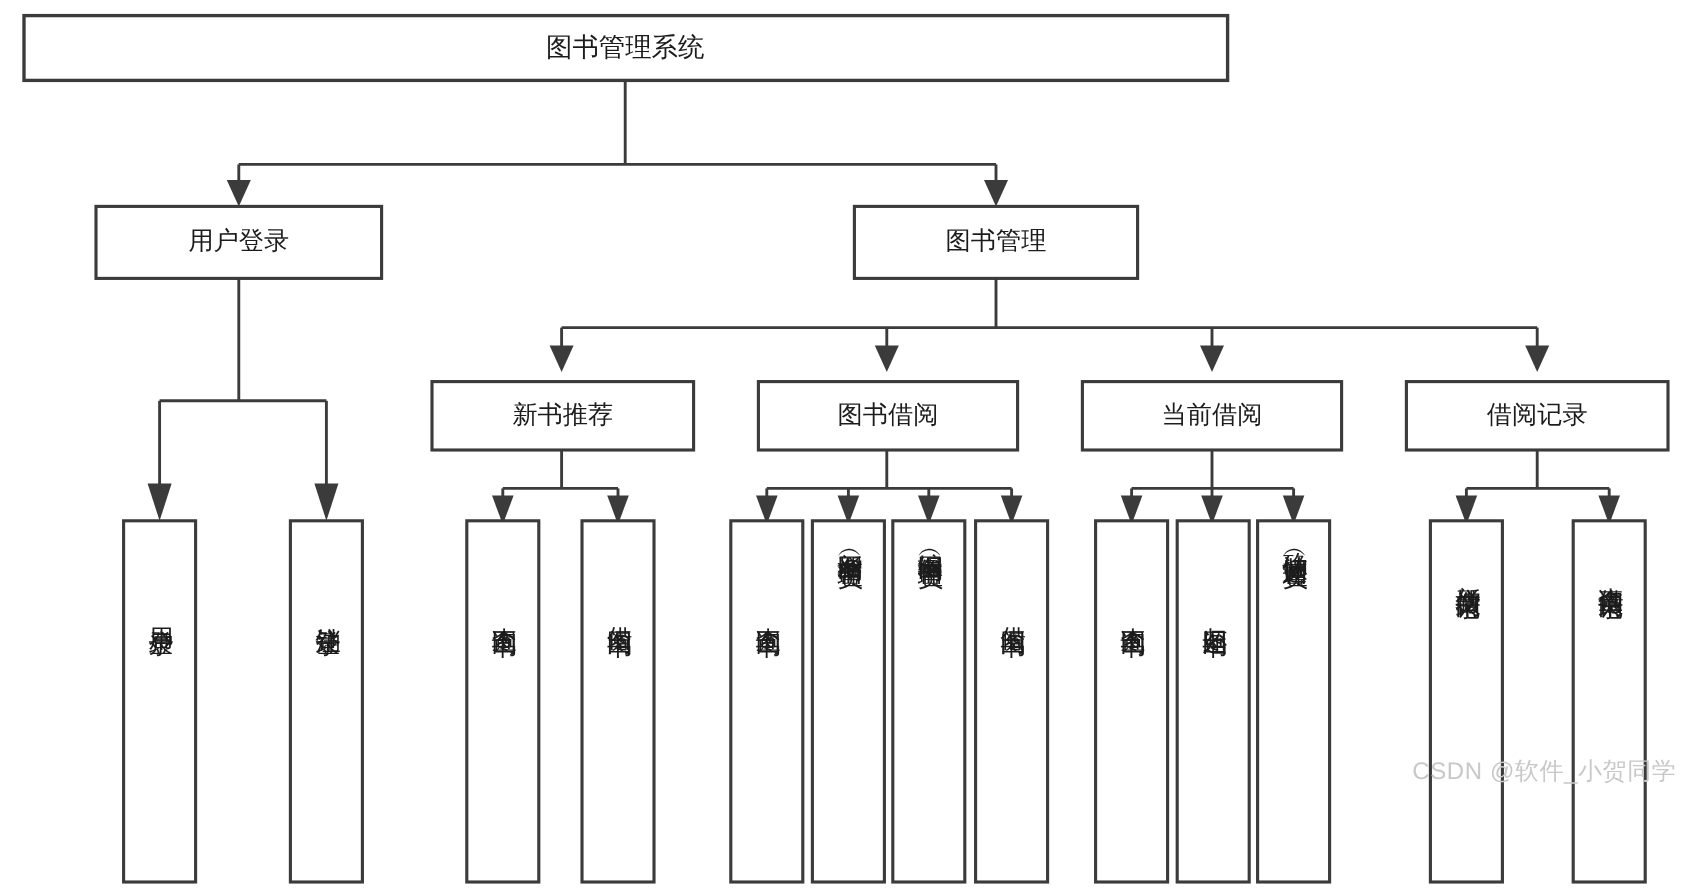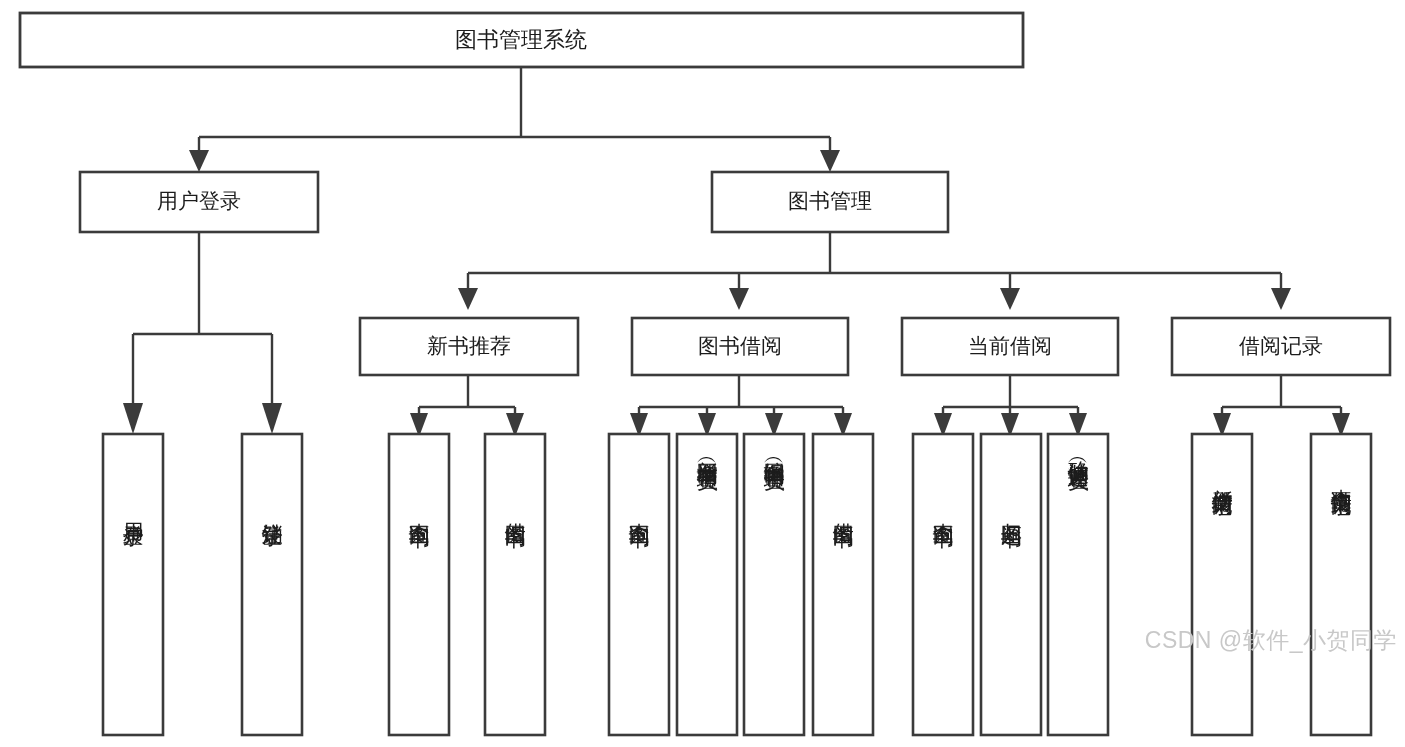--- a/index.html
+++ b/index.html
@@ -70,21 +70,21 @@
     color: #1c1c1c;
     line-height: 1.08;
     letter-spacing: 1.5px;
     white-space: nowrap;
   }
   .watermark {
     position: absolute;
     right: 8px;
     bottom: 6px;
     font-family: "Liberation Sans", "DejaVu Sans", sans-serif;
-    font-size: 23px;
+    font-size: 20px;
     color: #c8c8c8;
     white-space: nowrap;
     letter-spacing: 0.5px;
   }
 </style>
 </head>
 <body>
 
 <div id="diagram-root">
 

